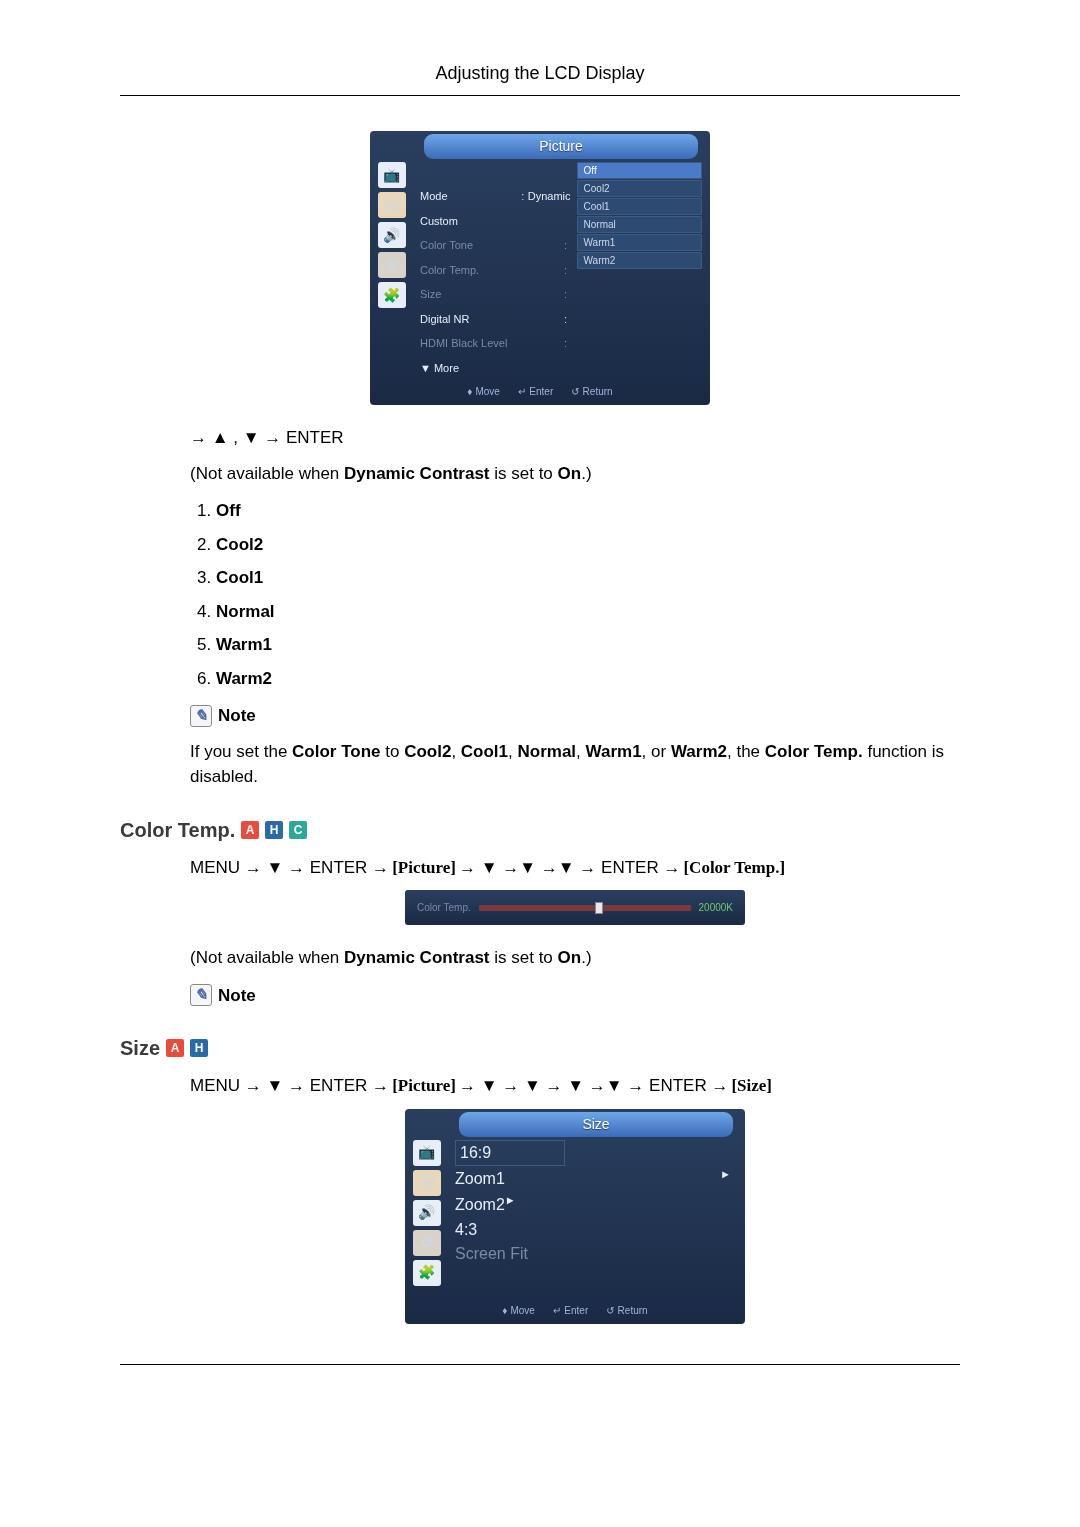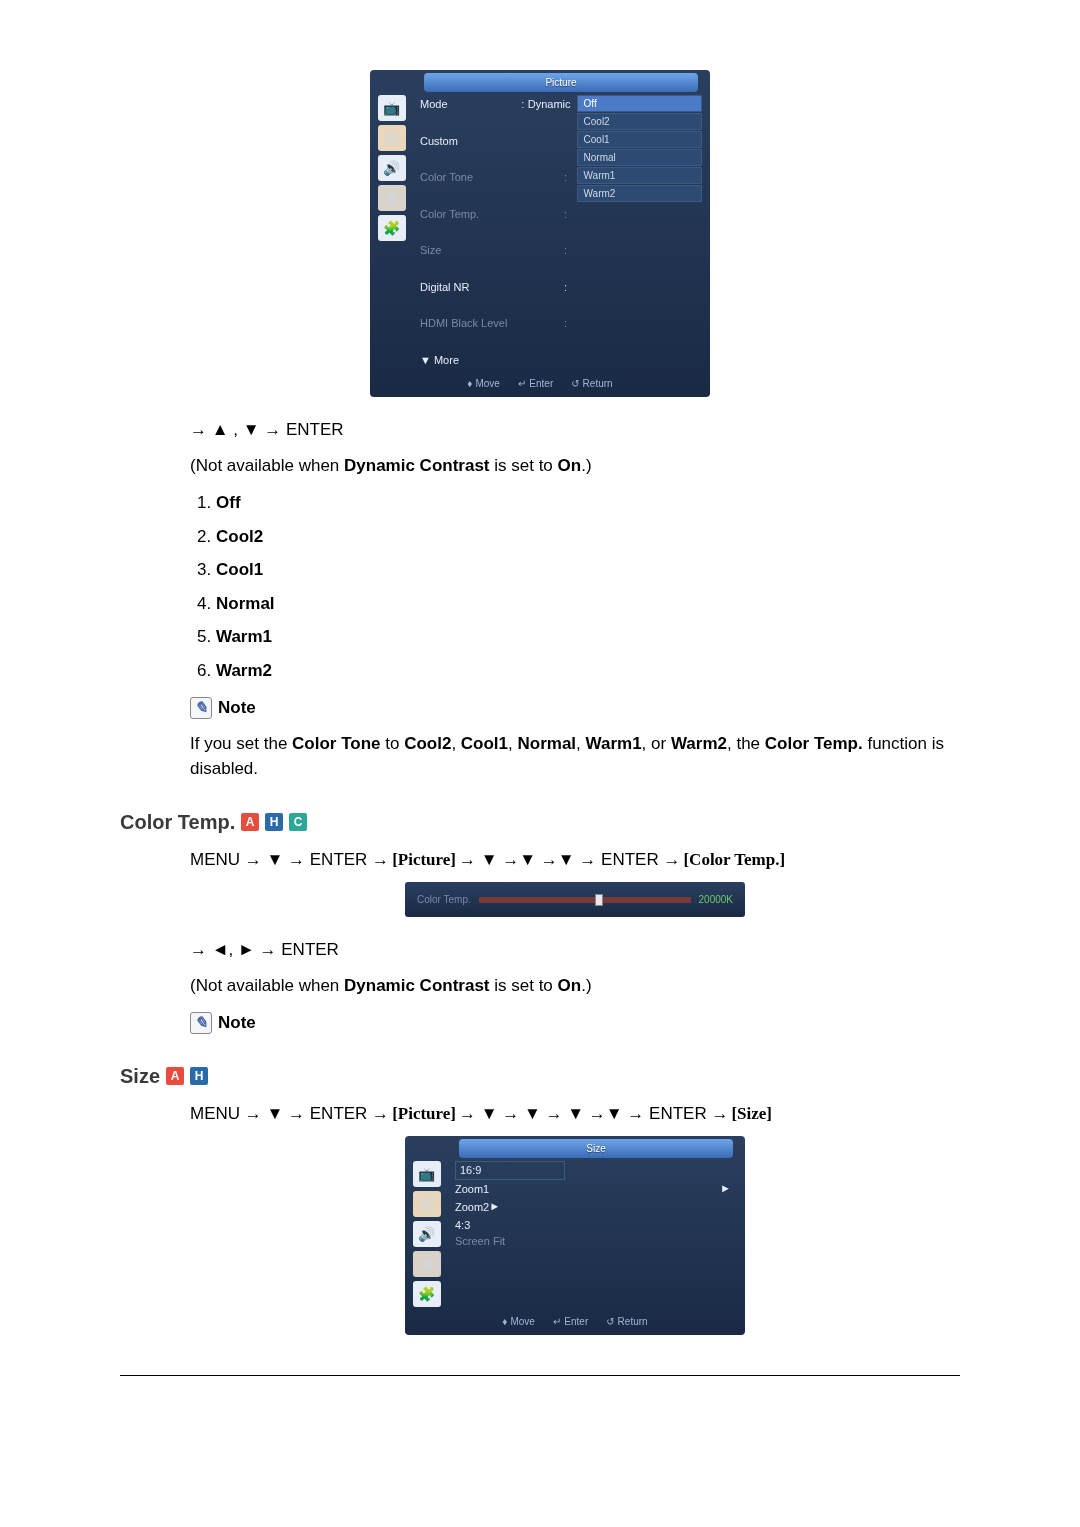--- a/index.html
+++ b/index.html
@@ -39,23 +39,23 @@
   .osd-header {
     display:flex;
     align-items:center;
     padding: 3px 8px 3px 50px;
   }
   .osd-header .tab {
     flex:1;
     background: linear-gradient(#6fa6e8,#3a6bb8);
     color:#fff;
     text-align:center;
-    font-size:10px;
+    font-size:14px;
     padding:2px 0;
-    border-radius:4px;
+    border-radius:9px;
     margin:0 4px;
     text-shadow:0 1px 1px rgba(0,0,0,.5);
   }
   .osd-body {
     display:flex;
     padding: 0 8px 4px 8px;
   }
   .osd-sidebar {
     width: 30px;
     display:flex;
@@ -73,21 +73,22 @@
   }
   .osd-main {
     flex:1;
     padding-left: 12px;
     display:flex;
   }
   .menu-col {
     flex: 1.2;
     display:flex;
     flex-direction:column;
-    gap:18px;
+    gap:6px;
+    margin-top:25px;
   }
   .menu-row {
     display:flex;
     font-size:11px;
     padding:1px 0;
   }
   .menu-label { flex:1; }
   .menu-colon { width:10px; text-align:center; }
   .vals-col {
     flex:1;
@@ -194,34 +195,35 @@
     font-family: "Times New Roman", serif;
     font-weight:bold;
   }
   .bold { font-weight:bold; }
   
   .size-list {
     flex:1;
     padding-left:12px;
   }
   .size-item {
-    font-size:11px;
+    font-size:16px;
     padding:1px 0;
   }
   .size-item.sel {
     border:1px solid #3d5a83;
     padding:0 4px;
     display:inline-block;
     min-width:110px;
   }
 </style>
 </head>
 <body>
 
 <div class="page">
+  <div class="header-title">Adjusting the LCD Display</div>
 
   <div class="osd-wrap">
     <div class="osd">
       <div class="osd-header">
         <div class="tab">Picture</div>
       </div>
       <div class="osd-body">
         <div class="osd-sidebar">
           <div class="side-icon" style="background:#e8eef7">📺</div>
           <div class="side-icon" style="background:#e8d7b8">🖼</div>
@@ -329,21 +331,20 @@
     <div class="osd-wrap">
       <div class="slider-osd">
         <span class="dim">Color Temp.</span>
         <div class="slider-track">
           <div class="slider-thumb"></div>
         </div>
         <span style="color:#6fc86f">20000K</span>
       </div>
     </div>
 
-    <div class="para">→ ◄, ► → ENTER</div>
     <div class="para">
       <span>(Not available when </span><span class="bold">Dynamic Contrast</span><span> is set to </span><span class="bold">On</span><span>.)</span>
     </div>
     <div class="note-row">
       <div class="note-icon">✎</div>
       <span class="note-label">Note</span>
     </div>
   </div>
 
   <div class="section-title">

